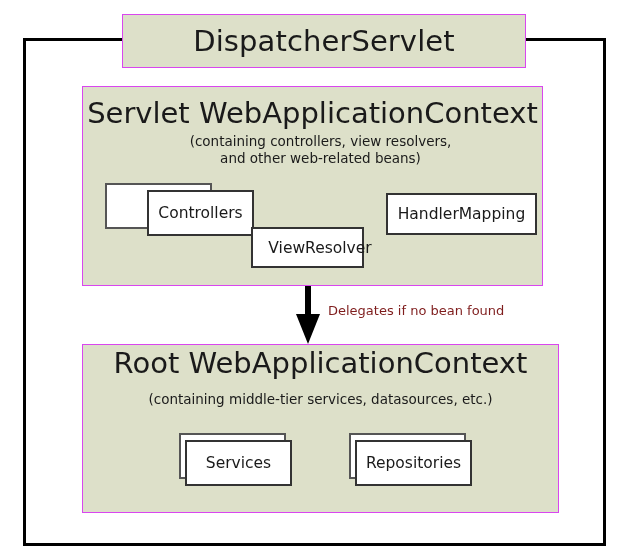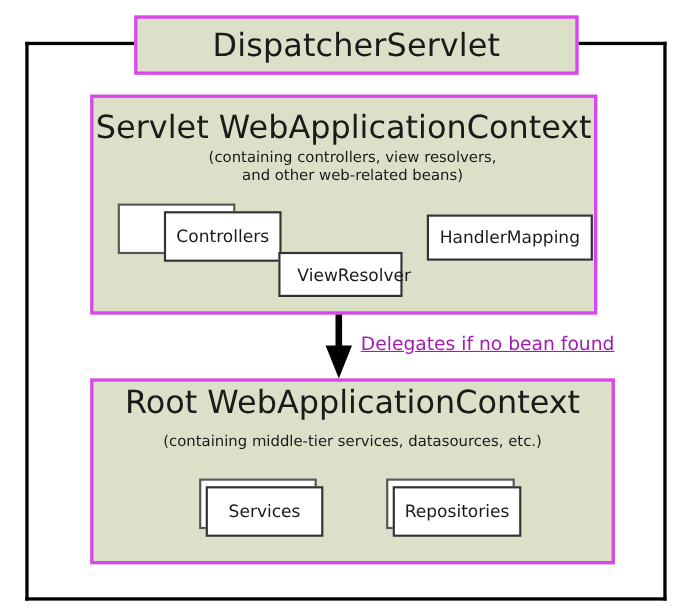--- a/index.html
+++ b/index.html
@@ -32,21 +32,21 @@
   #frame-right  { left: 603px; top: 38px;  width: 3px;   height: 508px; }
   
   #frame-top-left  { left: 23px;  top: 38px; width: 101px; height: 3px; }
   
   #frame-top-right { left: 524px; top: 38px; width: 82px;  height: 3px; }
 
   
   .ctx-box {
     position: absolute;
     background: #dde0c9;
-    border: 3px solid #d946ef;
+    border: 1px solid #d946ef;
     box-sizing: border-box;
   }
 
   #dispatcher-box {
     left: 122px;
     top: 14px;
     width: 404px;
     height: 54px;
     display: flex;
     align-items: center;
@@ -148,24 +148,23 @@
     width: 0;
     height: 0;
     border-left: 12px solid transparent;
     border-right: 12px solid transparent;
     border-top: 30px solid #000000;
   }
   #arrow-label {
     position: absolute;
     left: 328px;
     top: 303px;
-    font-size: 17px;
-    color: #a21caf;
+    font-size: 13px;
+    color: #7f1d1d;
     white-space: nowrap;
-    text-decoration: underline;
   }
 </style>
 </head>
 <body>
 
 <div id="stage">
 
   <div class="frame-line" id="frame-top-left"></div>
   <div class="frame-line" id="frame-top-right"></div>
   <div class="frame-line" id="frame-left"></div>

